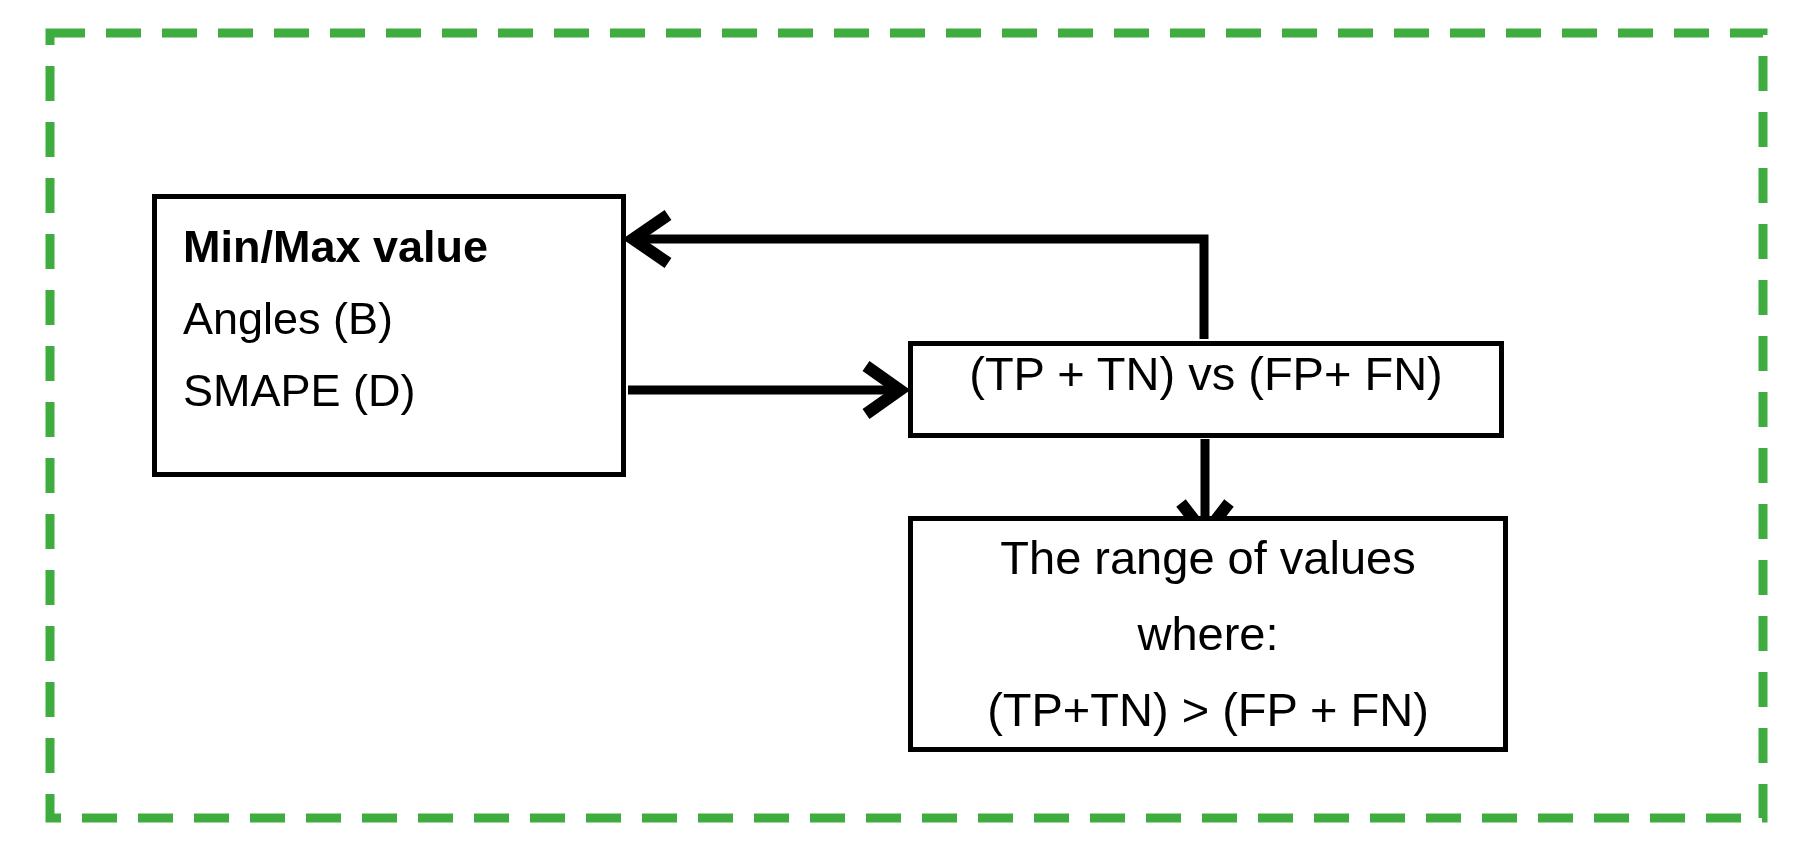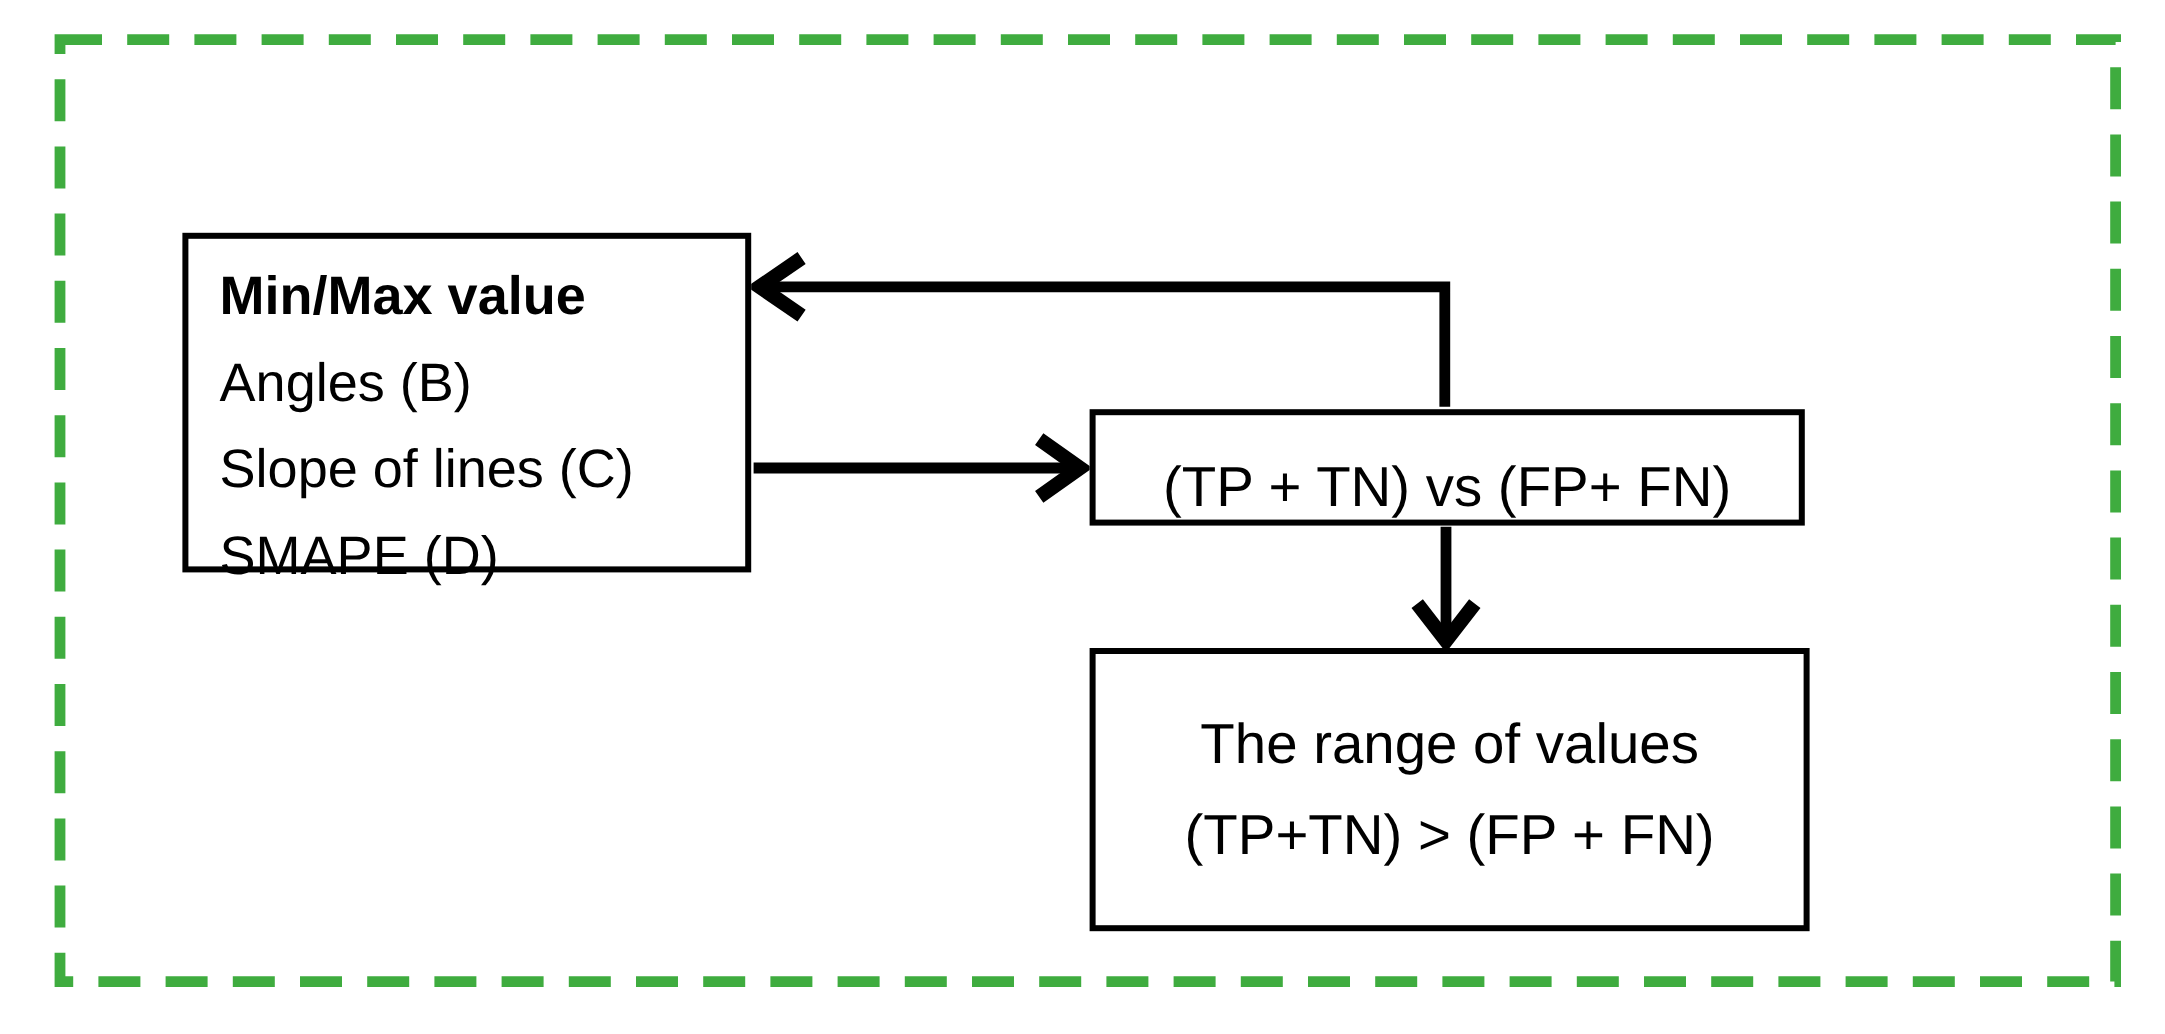--- a/index.html
+++ b/index.html
@@ -81,28 +81,28 @@
     font-size: 47px;
     line-height: 52px;
     white-space: nowrap;
   }
   .comparison-box {
     left: 908px;
     top: 341px;
     width: 596px;
     height: 97px;
     display: flex;
-    align-items: flex-end;
+    align-items: flex-start;
     justify-content: center;
     font-size: 47px;
     white-space: nowrap;
   }
   .range-box {
     left: 908px;
-    top: 540px;
+    top: 516px;
     width: 600px;
     height: 236px;
     display: flex;
     flex-direction: column;
     align-items: center;
     justify-content: center;
     text-align: center;
     font-size: 47px;
     line-height: 76px;
   }
@@ -126,27 +126,27 @@
     <polyline class="arrowhead" points="866,366 900,390 866,414"></polyline>
 
     <path class="connector" d="M 1205 439 V 526"></path>
     <polyline class="arrowhead" points="1181,503 1205,534 1229,503"></polyline>
   </svg>
 
 
   <div class="box criteria-box">
     <div class="criteria-line bold">Min/Max value</div>
     <div class="criteria-line">Angles (B)</div>
-    <div class="criteria-line">Slope of lines (C)</div>
     <div class="criteria-line">SMAPE (D)</div>
   </div>
 
 
   <div class="box comparison-box">
     <span>(TP + TN) vs (FP+ FN)</span>
   </div>
 
   <div class="box range-box">
     <div class="range-line">The range of values</div>
+    <div class="range-line">where:</div>
     <div class="range-line">(TP+TN) &gt; (FP + FN)</div>
   </div>
 
 </div>
 
 </body></html>

